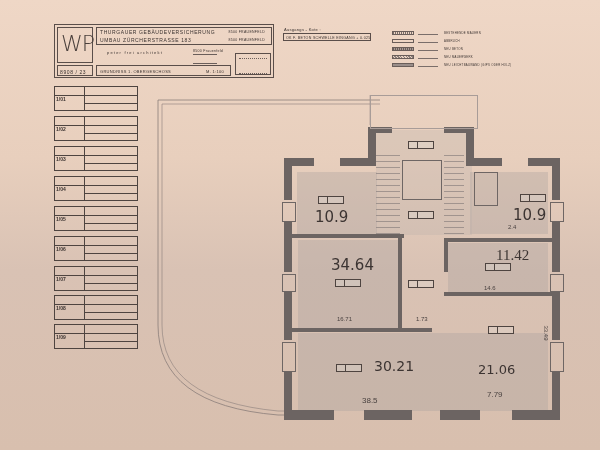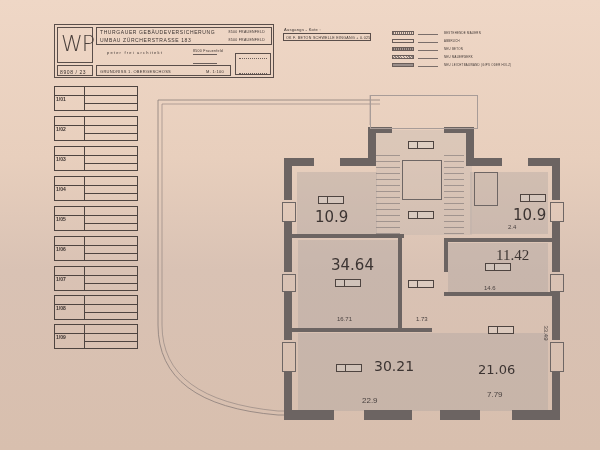--- a/index.html
+++ b/index.html
@@ -216,17 +216,17 @@
   <div class="area" style="left:315px;top:208px;">10.9</div>
   <div class="area" style="left:513px;top:206px;">10.9</div>
   <div class="area" style="left:331px;top:256px;">34.64</div>
   <div class="area" style="left:496px;top:247px;font-family:Liberation Serif, serif;">11.42</div>
   <div class="area" style="left:374px;top:358px;font-size:14px;">30.21</div>
   <div class="area" style="left:478px;top:346px;font-size:13px;margin-top:16px;">21.06</div>
 
   <div class="note" style="left:416px;top:316px;">1.73</div>
   <div class="note" style="left:337px;top:316px;">16.71</div>
   <div class="note" style="left:484px;top:285px;">14.6</div>
-  <div class="note" style="left:362px;top:396px;font-size:8px;">22.9</div>
+  <div class="note" style="left:362px;top:396px;font-size:8px;">38.5</div>
   <div class="note" style="left:487px;top:390px;font-size:8px;">7.79</div>
   <div class="note" style="left:538px;top:330px;transform:rotate(90deg);">33.49</div>
   <div class="note" style="left:508px;top:224px;">2.4</div>
 </div>
 
 </body></html>

